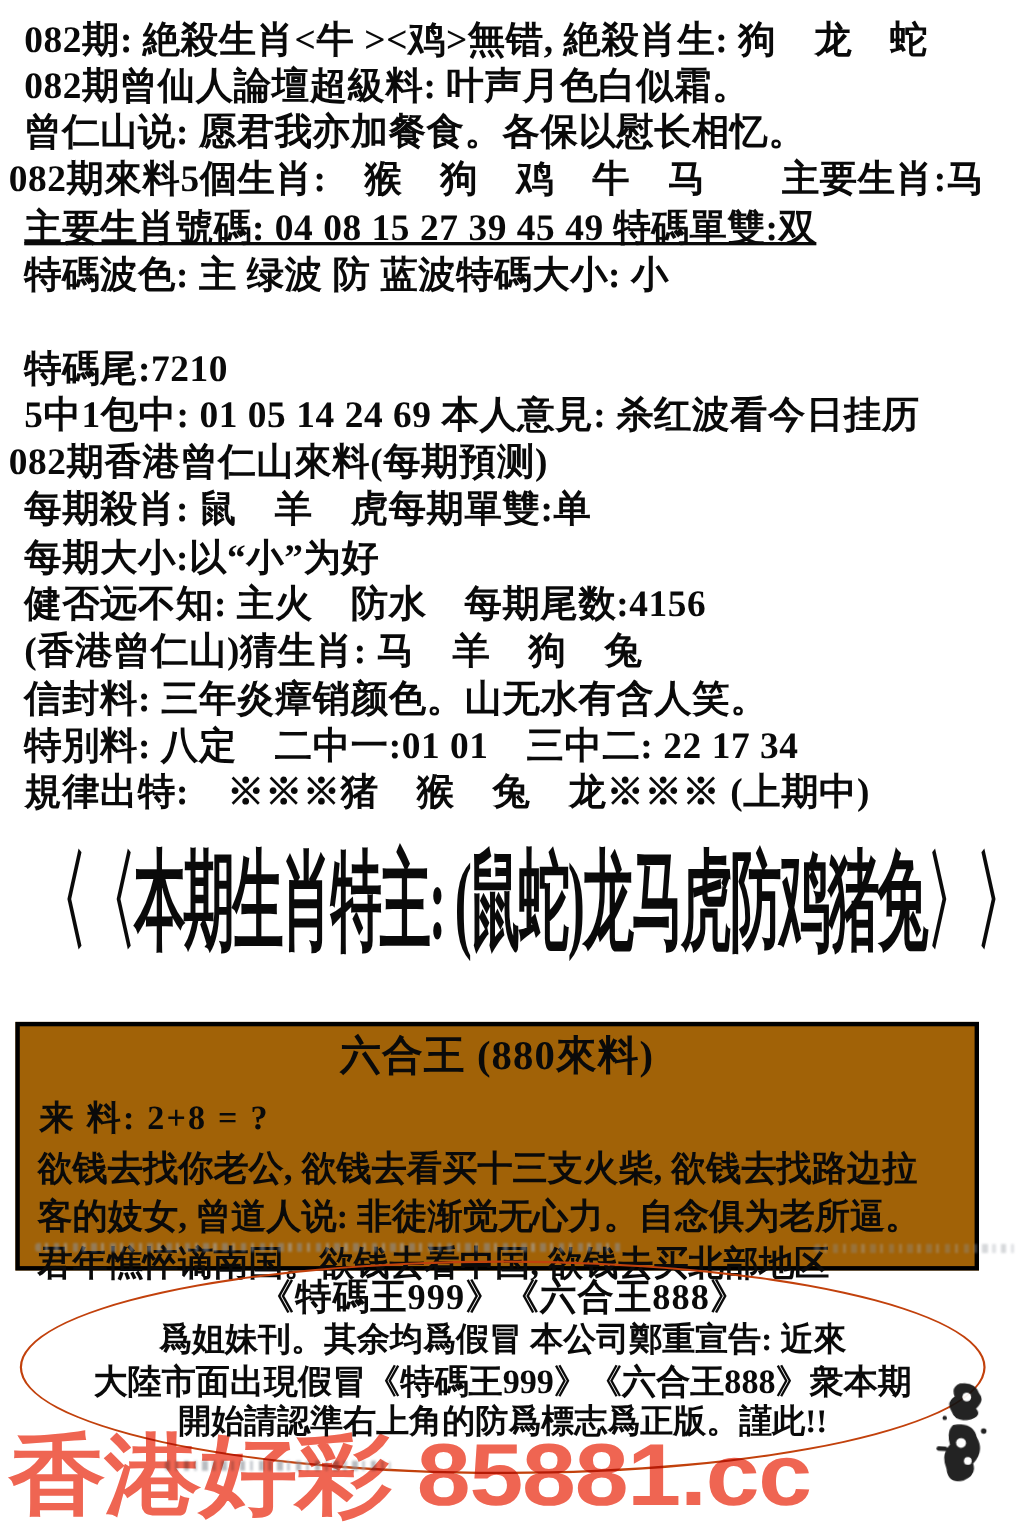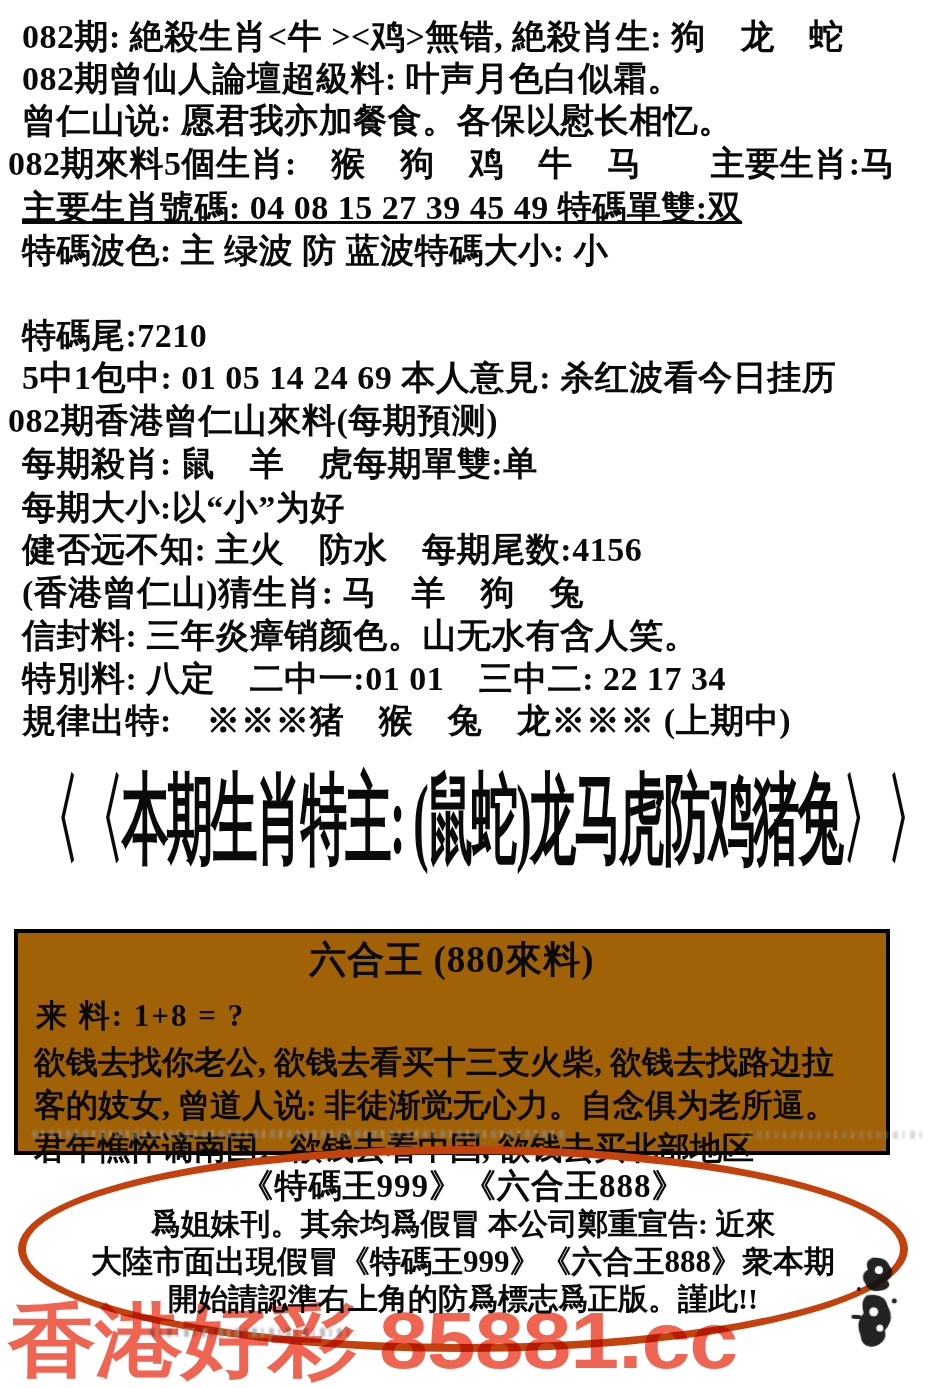--- a/index.html
+++ b/index.html
@@ -63,21 +63,21 @@
     position:absolute;height:8px;border-radius:3px;
     background:repeating-linear-gradient(90deg,#8c9199 0 5px,transparent 5px 9px,#a7adb5 9px 12px,transparent 12px 17px);
     filter:blur(1.1px);opacity:.55;
   }
   .fl1{top:1130px;left:32px;width:535px;}
   .fl1b{top:1131px;left:740px;width:185px;opacity:.35;}
   .fl2{top:1328px;left:150px;width:205px;opacity:.6;height:9px;}
 
   .oval{
     position:absolute;left:18px;top:1146px;width:874px;height:178px;
-    border:8px solid #c2410c;border-radius:50%;
+    border:2px solid #c2410c;border-radius:50%;
     display:flex;flex-direction:column;align-items:center;justify-content:flex-start;
     padding-top:12px;box-sizing:content-box;background:transparent;
   }
   .oline{font-weight:bold;white-space:nowrap;line-height:1.22;}
   .o1{font-size:33px;letter-spacing:1px;}
   .o2{font-size:30px;}
   .o3{font-size:31px;}
   .o4{font-size:30px;}
 
   .seal{
@@ -113,21 +113,21 @@
   <div class="tline t13">健否远不知: 主火　防水　每期尾数:4156</div>
   <div class="tline t14">(香港曾仁山)猜生肖: 马　羊　狗　兔</div>
   <div class="tline t15">信封料:  三年炎瘴销颜色。山无水有含人笑。</div>
   <div class="tline t16">特別料:  八定　二中一:01  01　三中二: 22 17 34</div>
   <div class="tline t17">規律出特:　※※※猪　猴　兔　龙※※※ (上期中)</div>
 
   <div class="headline">〈〈本期生肖特主: (鼠蛇)龙马虎防鸡猪兔〉〉</div>
 
   <div class="kingbox">
     <div class="kingbox-title">六合王 (880來料)</div>
-    <div class="kingbox-formula">来 料: 1+8 = ?</div>
+    <div class="kingbox-formula">来 料: 2+8 = ?</div>
     <div class="kingbox-para">
       <div class="pline">欲钱去找你老公, 欲钱去看买十三支火柴, 欲钱去找路边拉</div>
       <div class="pline">客的妓女, 曾道人说: 非徒渐觉无心力。自念俱为老所逼。</div>
       <div class="pline">君年憔悴谪南国。欲钱去看中国, 欲钱去买北部地区</div>
     </div>
   </div>
 
   <div class="faintline fl1"></div>
   <div class="faintline fl1b"></div>
 

